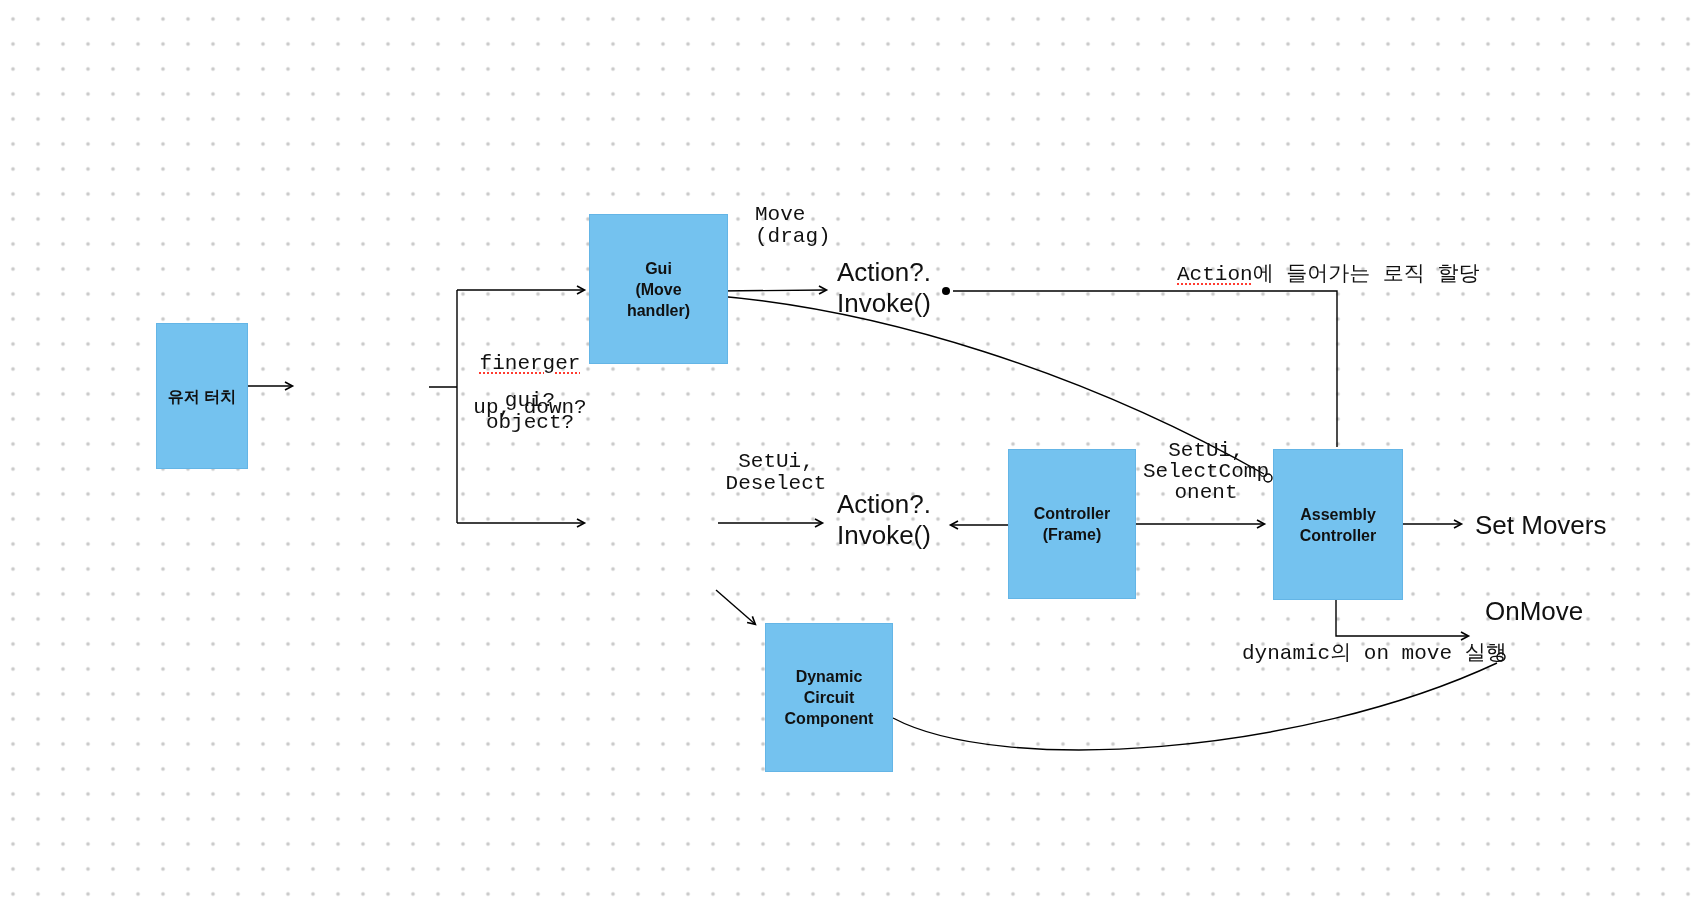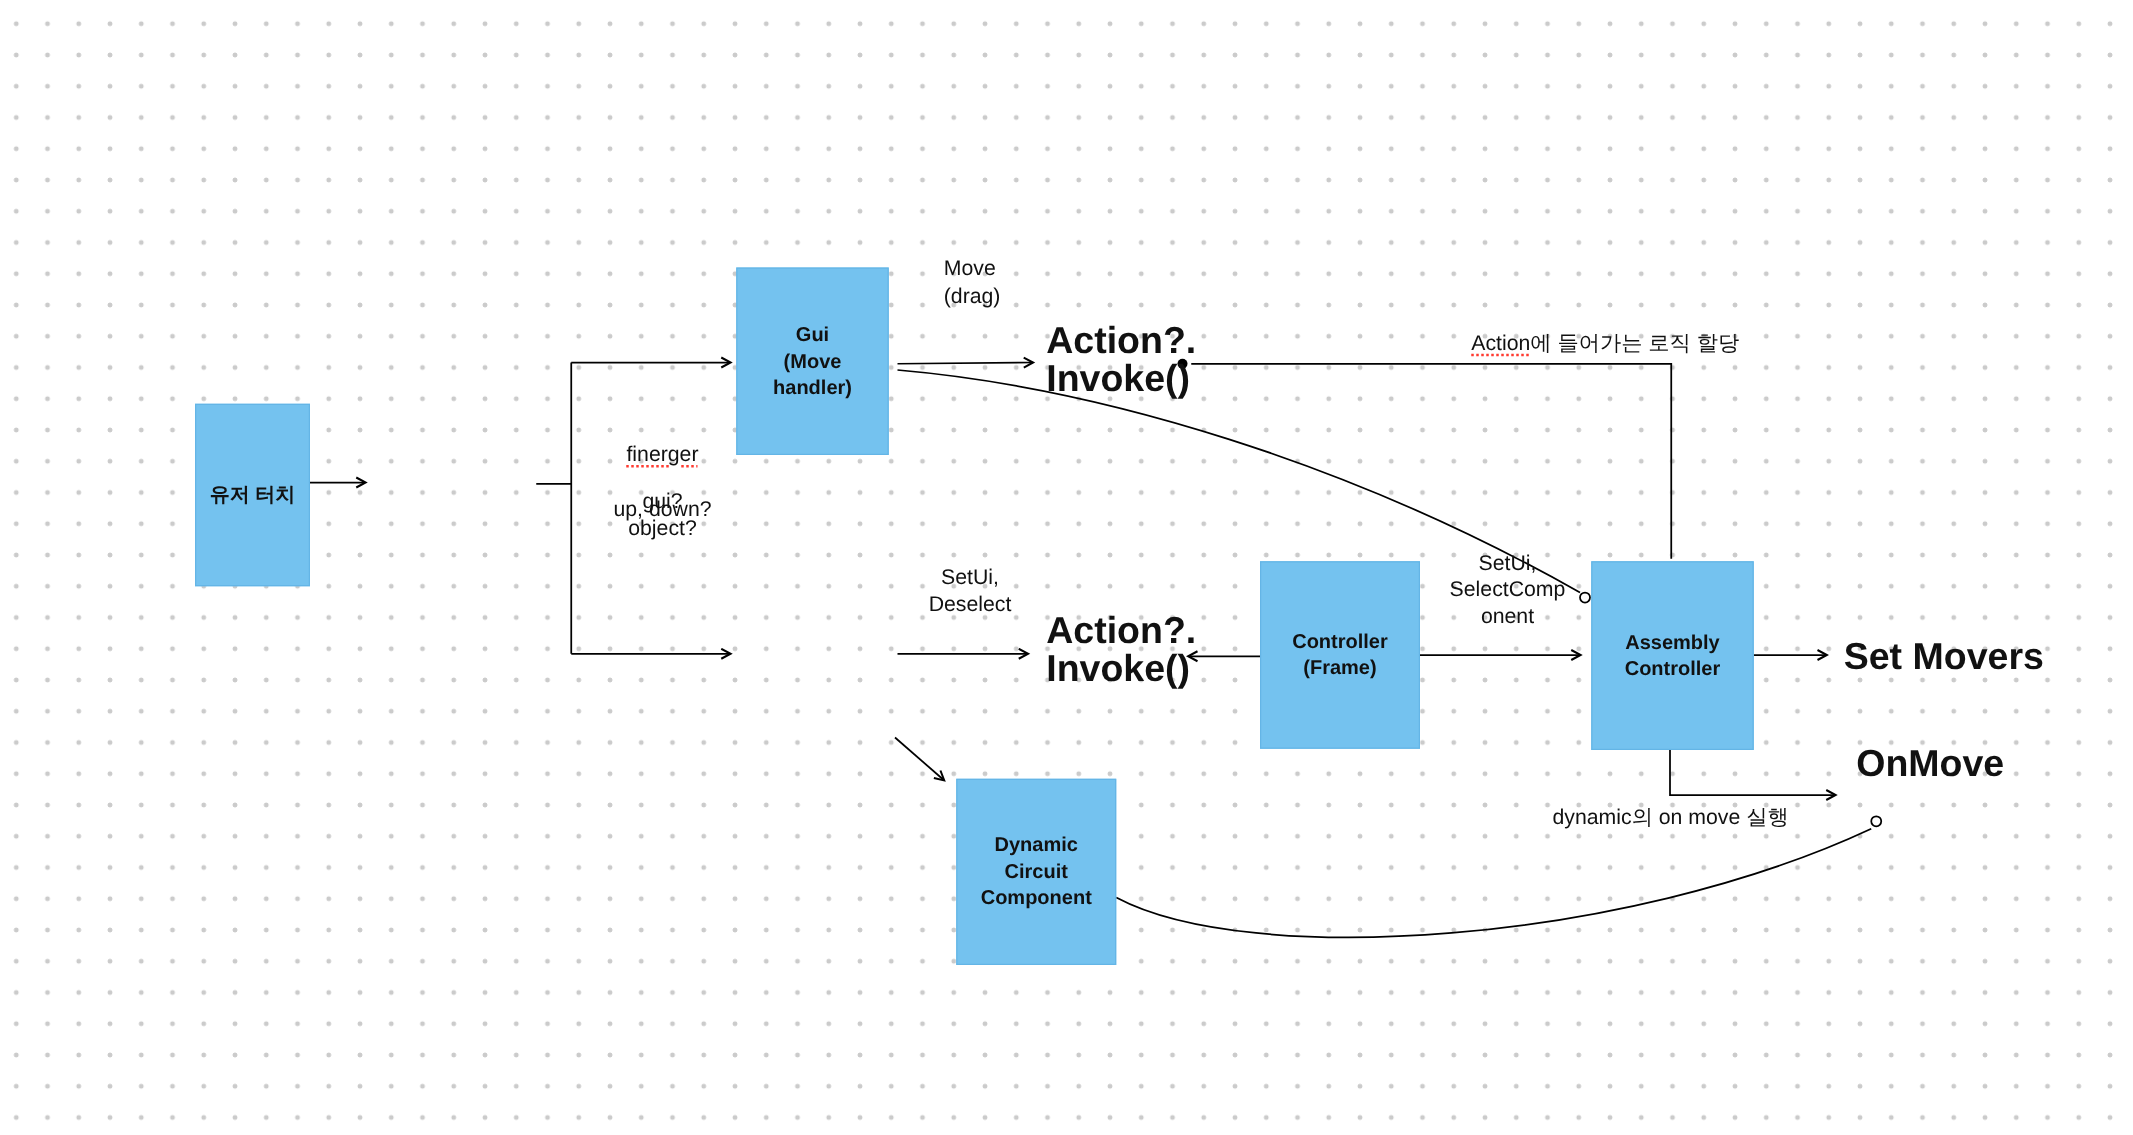--- a/index.html
+++ b/index.html
@@ -18,26 +18,26 @@
   svg.wires { position: absolute; left: 0; top: 0; z-index: 1; }
   .box {
     position: absolute; z-index: 2;
     background: #74c2ef; border: 1px solid #64b5e6;
     display: flex; align-items: center; justify-content: center;
     text-align: center; font-weight: bold; font-size: 16px; line-height: 21px;
     color: #111; white-space: pre-line; box-sizing: border-box;
   }
   .lbl {
     position: absolute; z-index: 2; color: #111;
-    font-size: 17px; line-height: 22px; white-space: pre-line;
+    font-size: 21px; line-height: 22px; white-space: pre-line; font-family: Liberation Mono, monospace;
   }
   .lbl.center { text-align: center; }
   .big {
     position: absolute; z-index: 2; color: #111;
-    font-size: 30px; line-height: 31px; white-space: pre-line; font-weight: 700;
+    font-size: 26px; line-height: 31px; white-space: pre-line; font-weight: 400;
   }
   .sq {
     text-decoration: underline;
     text-decoration-style: dotted;
     text-decoration-color: #ff3b30;
     text-decoration-thickness: 2px;
     text-underline-offset: 3px;
   }
 </style>
 </head>
@@ -86,21 +86,21 @@
 
     <g>
       <path d="M893,718 C1000,775 1300,755 1497,663" stroke="#000" stroke-width="1.4" fill="none"></path>
       <circle cx="1501" cy="657" r="4" fill="#fff" stroke="#000" stroke-width="1.4"></circle>
     </g>
   </svg>
 
   <div class="box" style="left:156px; top:323px; width:92px;  height:146px;">유저 터치</div>
 
 
-  <div class="box" style="left:589px; top:214px; width:122px; height:150px;">Gui
+  <div class="box" style="left:589px; top:214px; width:139px; height:150px;">Gui
 (Move
 handler)</div>
 
 
   <div class="box" style="left:1008px; top:449px; width:128px; height:150px;">Controller
 (Frame)</div>
 
   <div class="box" style="left:1273px; top:449px; width:130px; height:151px;">Assembly
 Controller</div>
 

